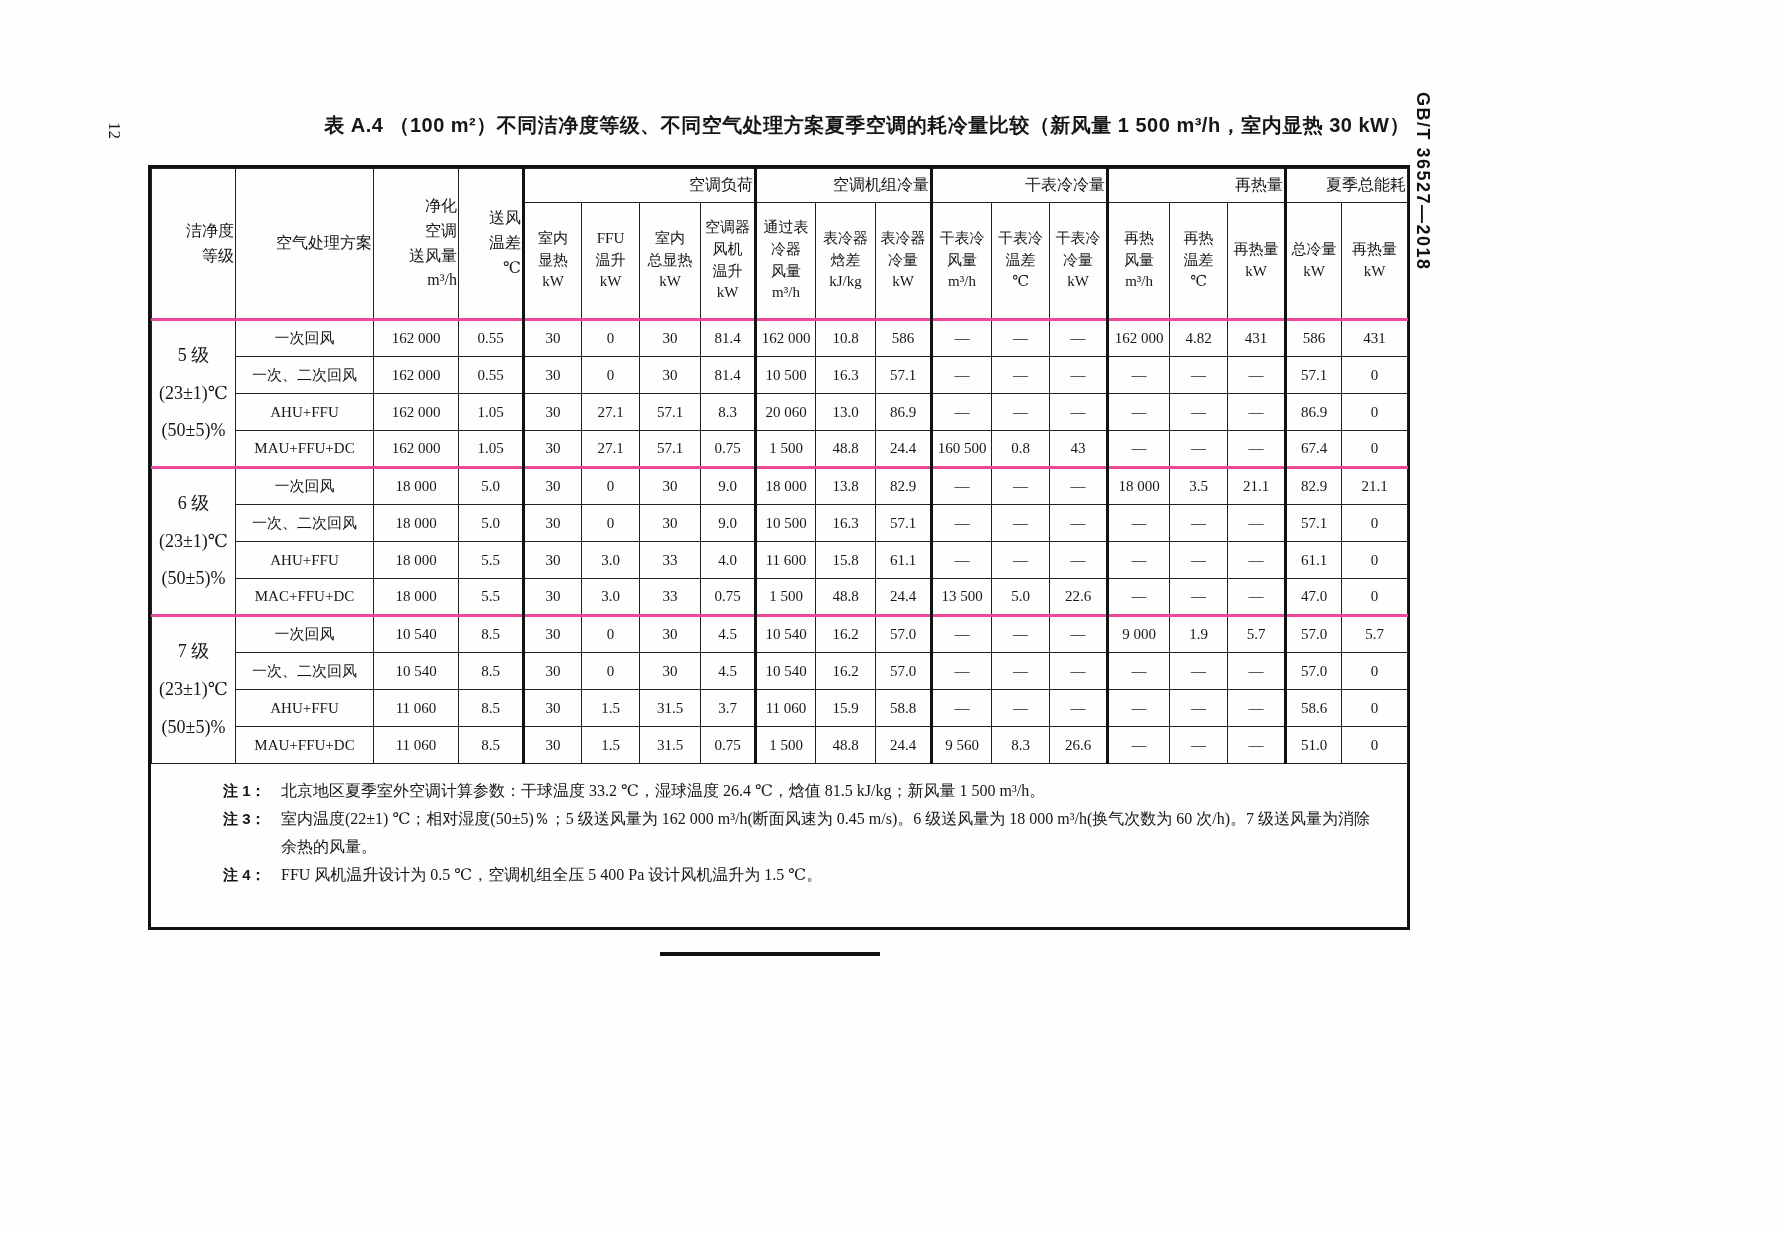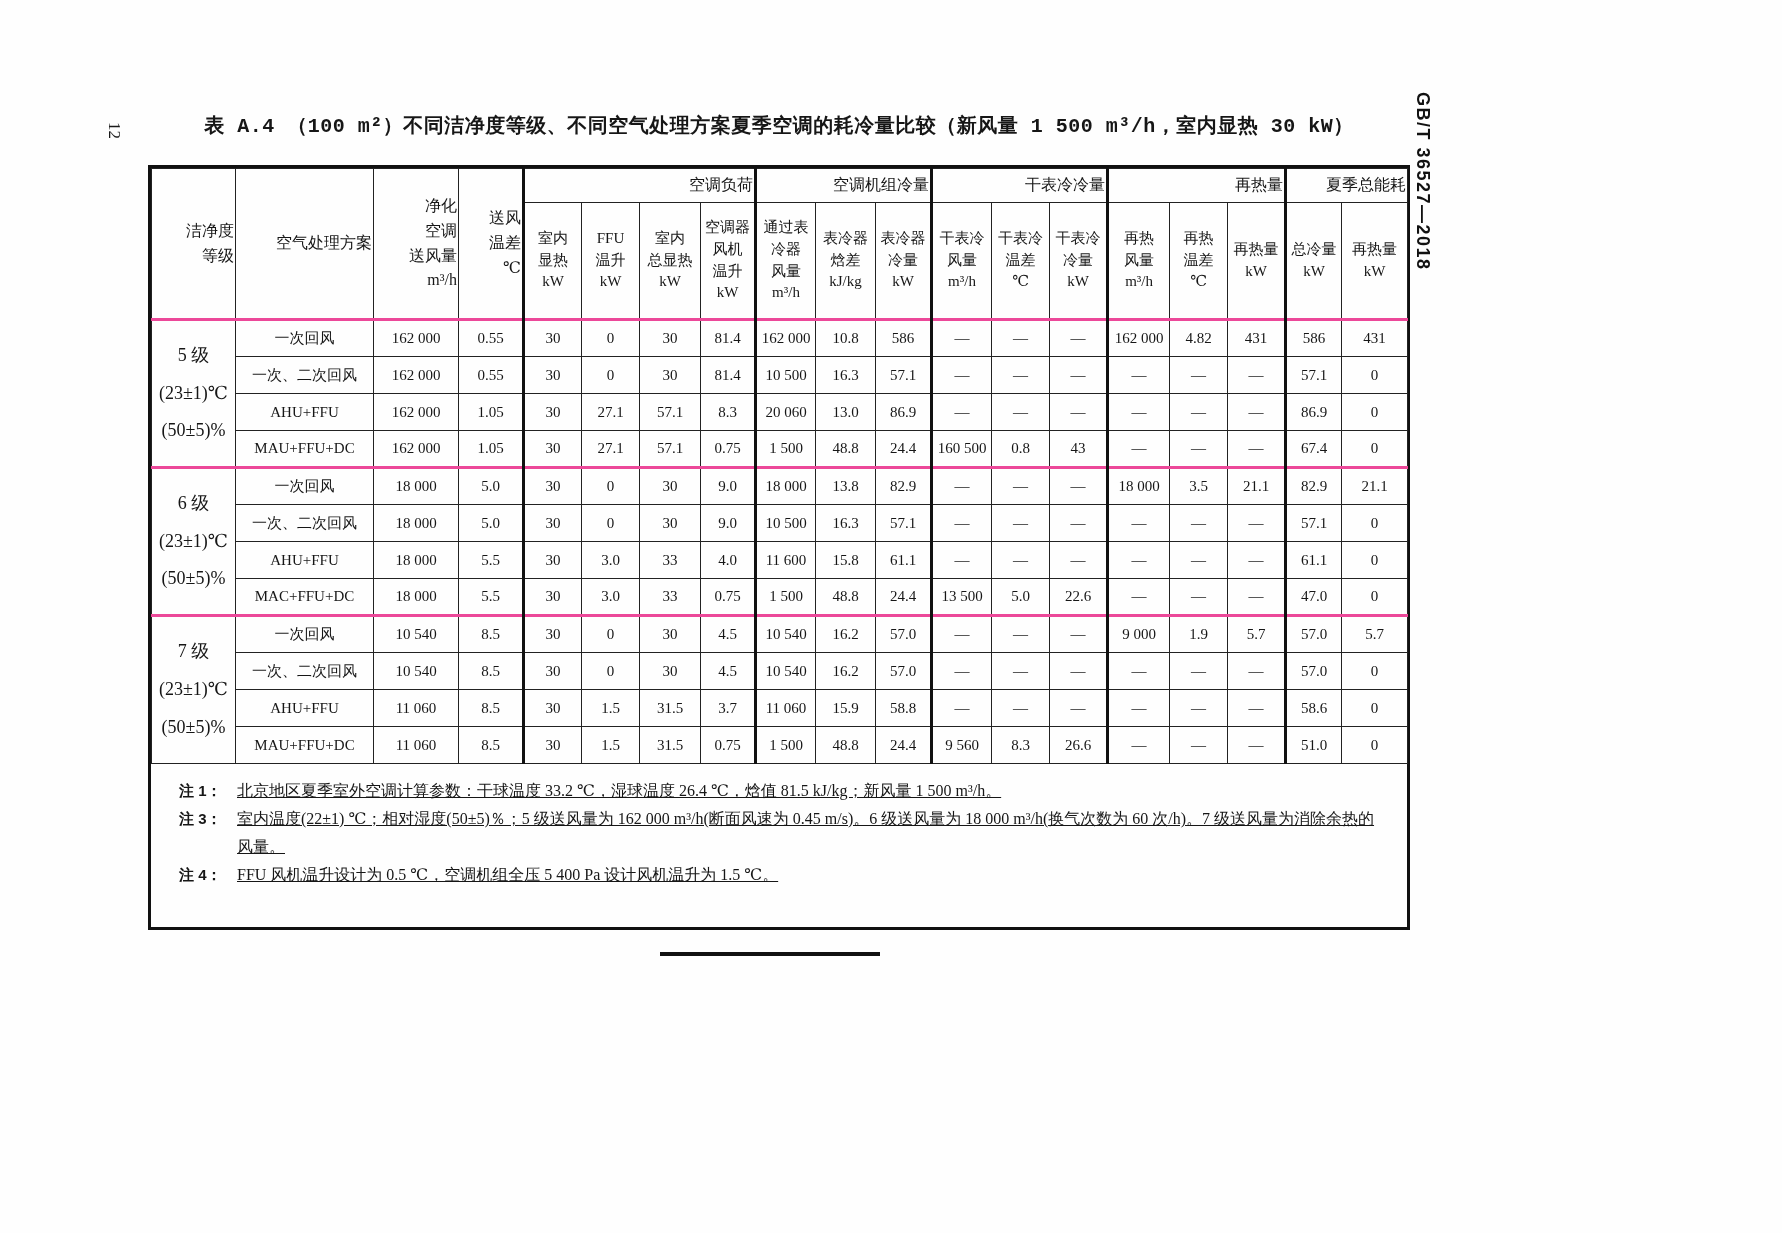--- a/index.html
+++ b/index.html
@@ -5,22 +5,22 @@
   * { box-sizing: border-box; }
   html,body { margin:0; padding:0; }
   body {
     width:1782px; height:1233px; background:#ffffff;
     font-family:"Liberation Serif","DejaVu Serif",serif; color:#161616;
   }
   .page { position:relative; width:1782px; height:1233px; background:#fefefe; overflow:hidden; }
 
   .title {
     position:absolute; left:148px; top:112px; width:1262px;
-    text-align:center; font-size:20px; font-weight:bold; letter-spacing:.5px;
-    font-family:Liberation Mono, monospace;
+    text-align:right; font-size:20px; font-weight:bold; letter-spacing:.5px;
+    font-family:Liberation Sans, sans-serif;
   }
   .page-num {
     position:absolute; left:104px; top:122px; writing-mode:vertical-rl;
     font-size:17px; color:#1a1a1a;
   }
   .std-num {
     position:absolute; left:1412px; top:92px; writing-mode:vertical-rl;
     font-size:18px; font-weight:bold; letter-spacing:1.5px;
     font-family:"Liberation Sans","DejaVu Sans",sans-serif; color:#111;
   }
@@ -38,22 +38,22 @@
   thead tr.sub-row th  { height:117px; font-size:15px; line-height:1.45; }
   thead th.corner { font-size:15px; line-height:1.55; }
   tbody td { height:37px; font-size:15px; }
   td.level-cell { font-size:18px; line-height:2.1; }
   th.gb, td.gb { border-left:3px solid #111; }
   tbody tr.group-start td { border-top:3px solid #ec4899; }
 
   .notes { padding:13px 24px 0 28px; font-size:16px; }
   .note { display:flex; line-height:28px; }
   .note-label { font-weight:bold; flex:0 0 58px; white-space:nowrap;
-    font-family:"Liberation Sans","DejaVu Sans",sans-serif; font-size:15px; }
-  .note-text { flex:1;text-decoration:underline; }
+    font-family:"Liberation Sans","DejaVu Sans",sans-serif; font-size:15px;margin-left:44px; }
+  .note-text { flex:1; }
 
   .end-rule { position:absolute; left:660px; top:952px; width:220px; height:4px; background:#111; }
 </style>
 </head>
 <body>
 
 <div class="page">
 
   <div class="page-num">12</div>
   <div class="std-num">GB/T 36527—2018</div>

